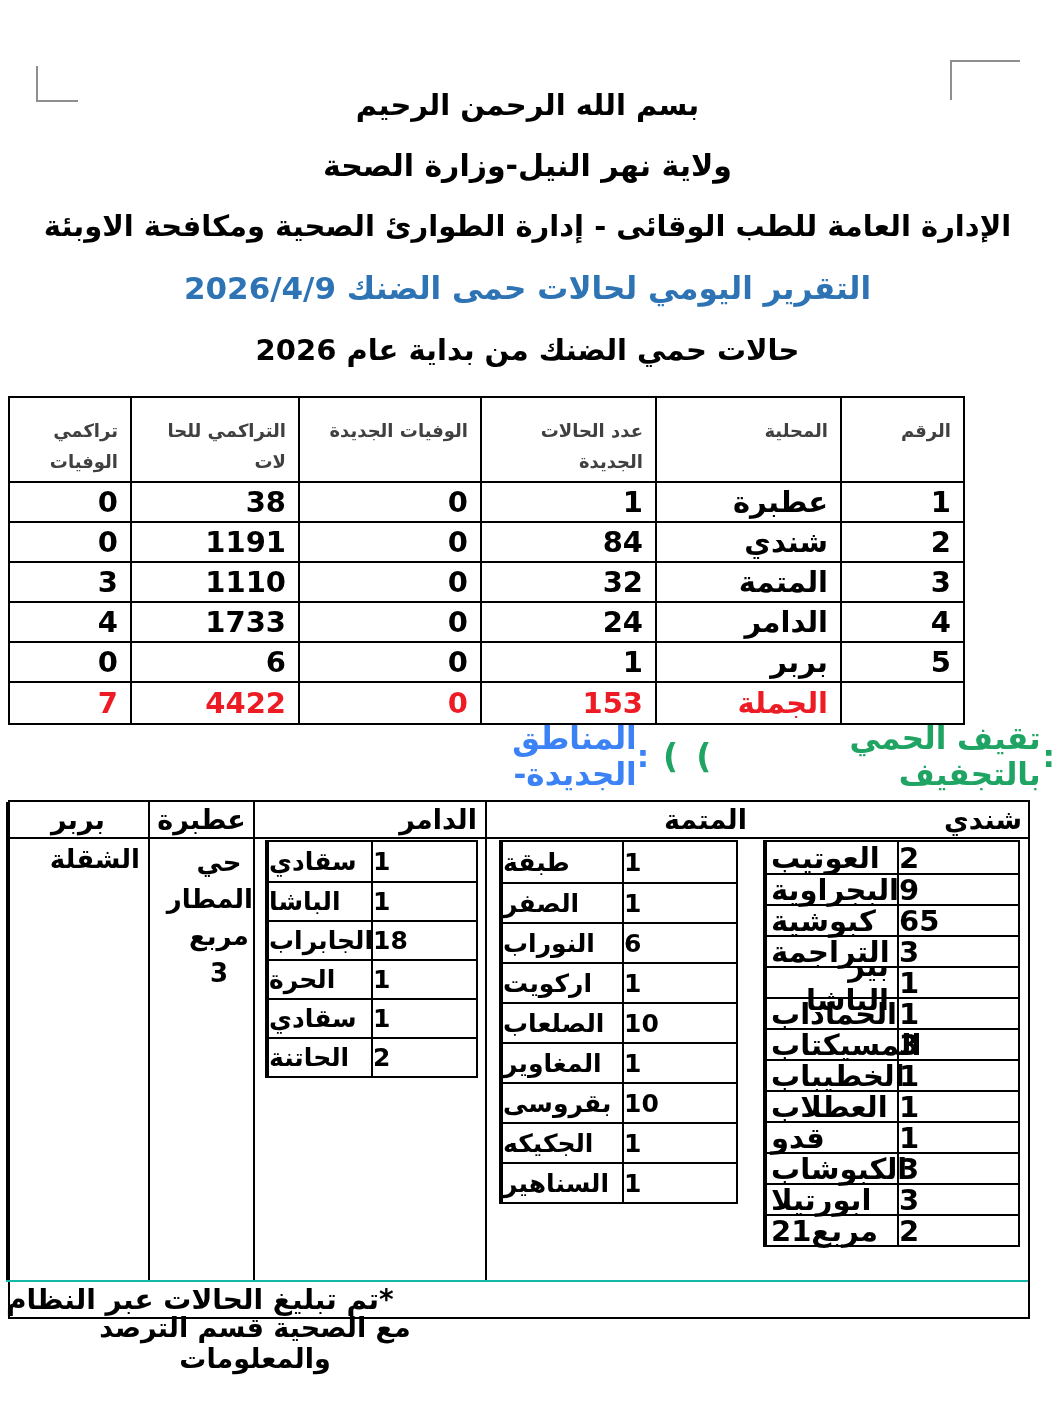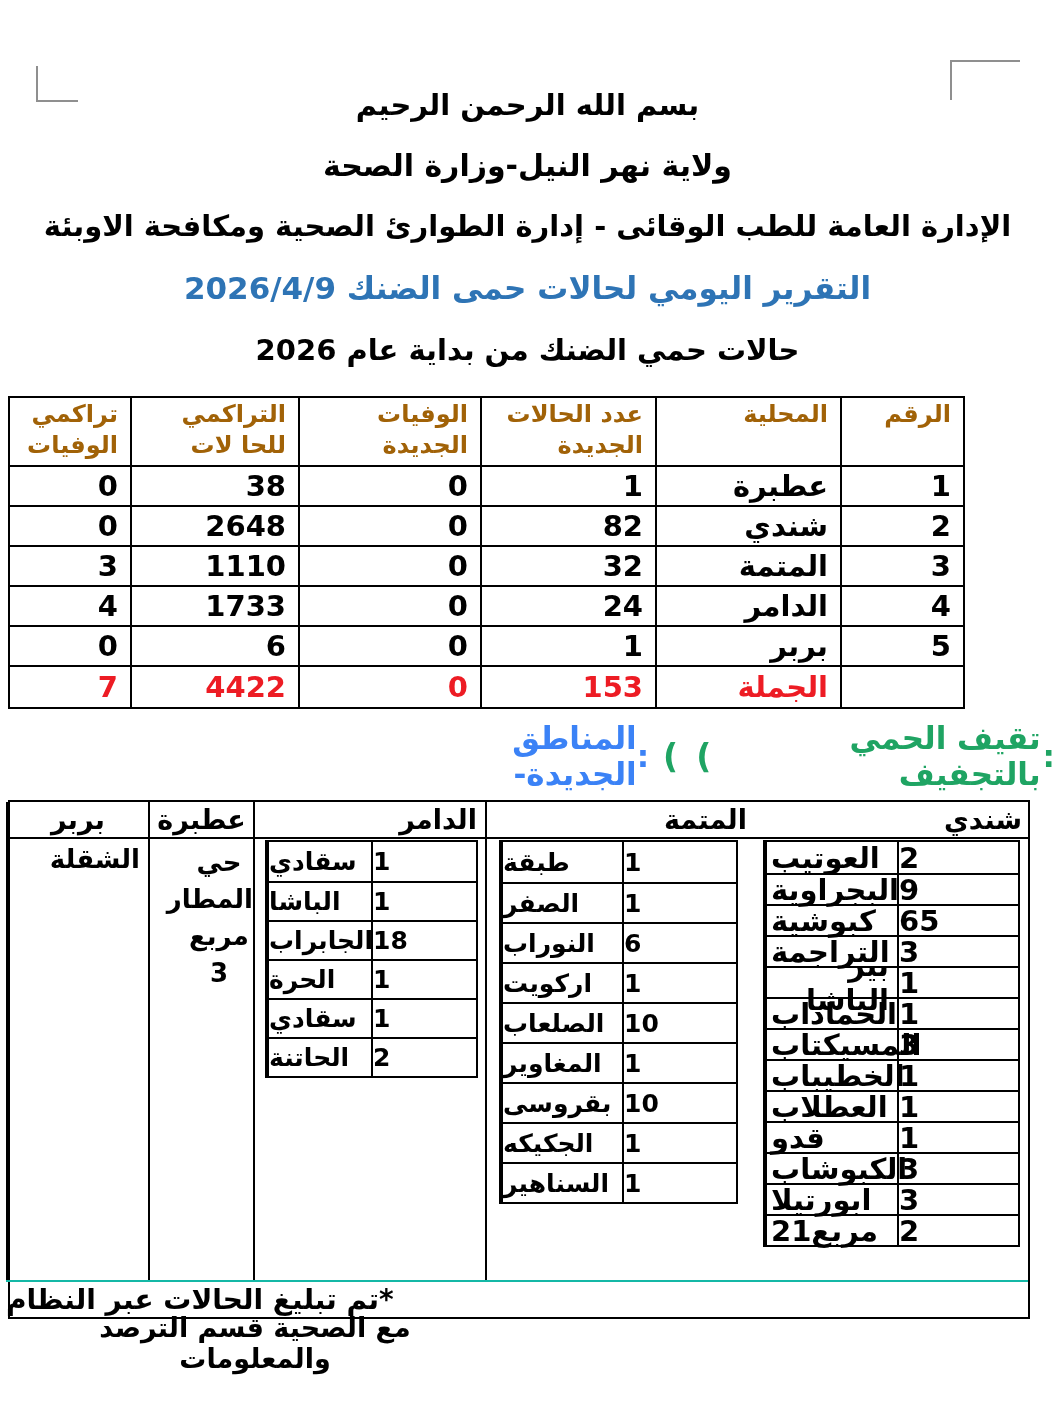--- a/index.html
+++ b/index.html
@@ -24,22 +24,22 @@
   
   table.summary{
     position:absolute;left:8px;top:396px;width:955px;
     border-collapse:collapse;table-layout:fixed;direction:rtl;
   }
   table.summary td{
     border:2px solid #000;text-align:right;font-weight:bold;
     padding:0 12px 0 2px;overflow:hidden;
   }
   table.summary tr.hdr td{
-    color:#a16207;font-size:24px;line-height:31px;height:66px;
-    vertical-align:top;padding-top:1px;
+    color:#404040;font-size:18px;line-height:31px;height:66px;
+    vertical-align:top;padding-top:17px;
   }
   table.summary tr.data td{font-size:29px;height:38px;line-height:34px;}
   table.summary tr.total td{color:#ed1c24;font-size:29px;height:40px;line-height:36px;}
 
   
   .note{
     position:absolute;left:392px;top:731px;height:50px;
     display:flex;align-items:center;direction:ltr;font-weight:bold;font-size:31px;
   }
   .note .blk{color:#3b82f6;}
@@ -147,23 +147,23 @@
       <td>1</td>
       <td>عطبرة</td>
       <td>1</td>
       <td>0</td>
       <td>38</td>
       <td>0</td>
     </tr>
     <tr class="data">
       <td>2</td>
       <td>شندي</td>
-      <td>82</td>
-      <td>0</td>
-      <td>2648</td>
+      <td>84</td>
+      <td>0</td>
+      <td>1191</td>
       <td>0</td>
     </tr>
     <tr class="data">
       <td>3</td>
       <td>المتمة</td>
       <td>32</td>
       <td>0</td>
       <td>1110</td>
       <td>3</td>
     </tr>

